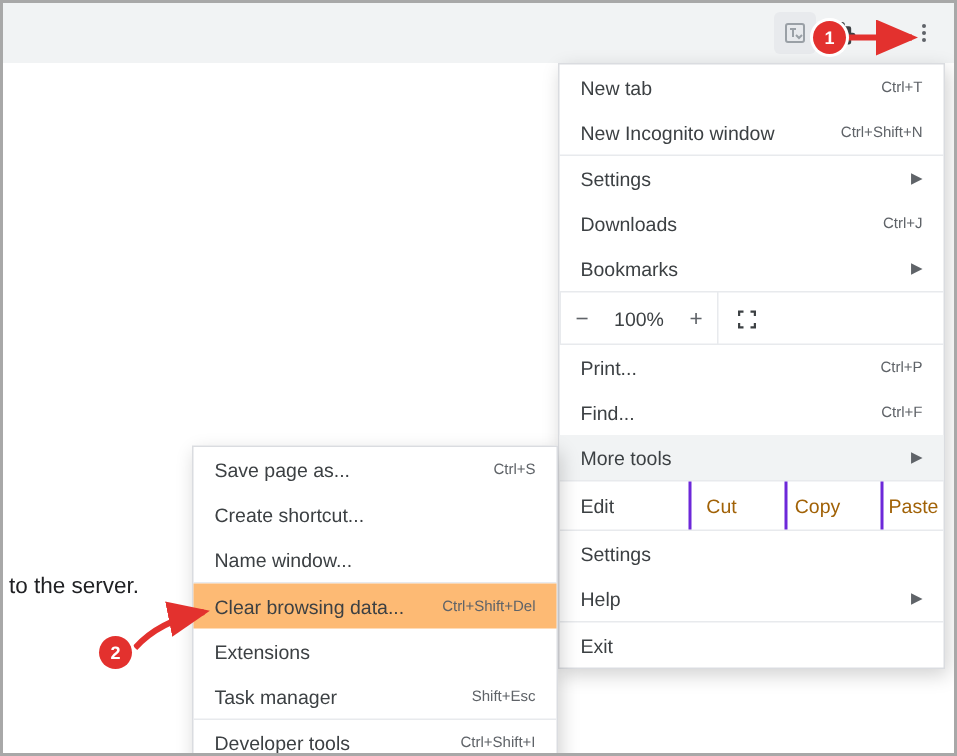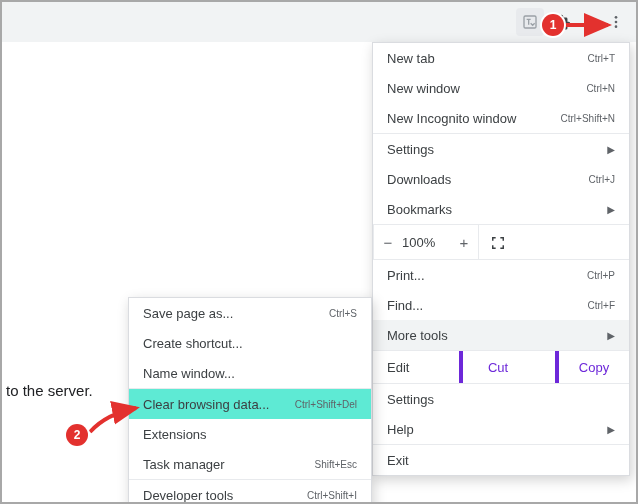--- a/index.html
+++ b/index.html
@@ -26,39 +26,39 @@
   .menu .row { display:flex; align-items:center; height:30px; padding: 4px 14px; justify-content: space-between; white-space:nowrap; }
   .menu .sep { height:1px; background:#e8eaed; }
   .sc { color:#5f6368; font-size:10px; }
   .tri { color:#5f6368; font-size:10px; }
   .row.sel { background:#f1f3f4; }
 
   
   .zoom-row { display:flex; align-items:center; height:36px; border-top:1px solid #e8eaed; border-bottom:1px solid #e8eaed;}
   .zoom-label { padding-left:14px; flex:1; color:#3c4043; }
   .z-btn { width:28px; text-align:center; color:#5f6368; cursor:pointer; font-size:15px;}
-  .z-pct { width:48px; color:#3c4043;}
+  .z-pct { width:48px; text-align:center; color:#3c4043;}
   .z-full { width:38px; text-align:center; cursor:pointer;}
   .z-full svg { vertical-align:middle;}
   .zv-sep { width:1px; height:36px; background:#e8eaed;}
 
   
   .edit-row { display:flex; align-items:center; height:34px; border-top:1px solid #e8eaed; border-bottom:1px solid #e8eaed;}
   .edit-label { padding-left:14px; width:64px;}
-  .edit-btn { flex:1; text-align:center; border-left:4px solid #6d28d9; height:100%; line-height:34px; cursor:pointer; color:#6d28d9;margin-left:22px;}
+  .edit-btn { flex:1; text-align:center; border-left:2px solid #6d28d9; height:100%; line-height:34px; cursor:pointer; color:#a16207;margin-left:22px;}
 
   
   .submenu {
     position: absolute; top: 295px; right: 264px; width: 244px;
     background:#fff; border:1px solid #dadce0; box-shadow: 2px 4px 12px rgba(0,0,0,0.18);
     font-size:13px; color:#3c4043;
   }
   .submenu .row { display:flex; align-items:center; height:30px; padding:0 14px; justify-content:space-between; white-space:nowrap;}
   .submenu .sep { height:1px; background:#e8eaed;}
-  .submenu .row.sel { background:#5eead4;}
+  .submenu .row.sel { background:#fdba74;}
 
   
   .badge { position:absolute; width:22px; height:22px; border-radius:50%; background:#e3312e; color:#fff; font-size:12px; font-weight:600; display:flex; align-items:center; justify-content:center; box-shadow:0 0 0 2px #fff; z-index:50; pointer-events:none;}
   .arrow { position:absolute; z-index:49; pointer-events:none; }
 </style>
 </head>
 <body>
 
 <div class="toolbar">
   <div class="toolbar-right">
@@ -83,24 +83,20 @@
     </span>
   </div>
 </div>
 
 <div class="page-frag">to the server.</div>
 
 <div class="menu">
   <div class="row">
     <span>New tab</span>
     <span class="sc">Ctrl+T</span>
-  </div>
-  <div class="row">
-    <span>New window</span>
-    <span class="sc">Ctrl+N</span>
   </div>
   <div class="row">
     <span>New Incognito window</span>
     <span class="sc">Ctrl+Shift+N</span>
   </div>
   <div class="sep"></div>
   <div class="row">
     <span>Settings</span>
     <span class="tri">▶</span>
   </div>
@@ -136,20 +132,21 @@
   </div>
   <div class="row sel">
     <span>More tools</span>
     <span class="tri">▶</span>
   </div>
 
   <div class="edit-row">
     <span class="edit-label">Edit</span>
     <span class="edit-btn">Cut</span>
     <span class="edit-btn">Copy</span>
+    <span class="edit-btn">Paste</span>
   </div>
 
   <div class="row">
     <span>Settings</span>
       <span></span>
   </div>
   <div class="row">
     <span>Help</span>
     <span class="tri">▶</span>
   </div>

